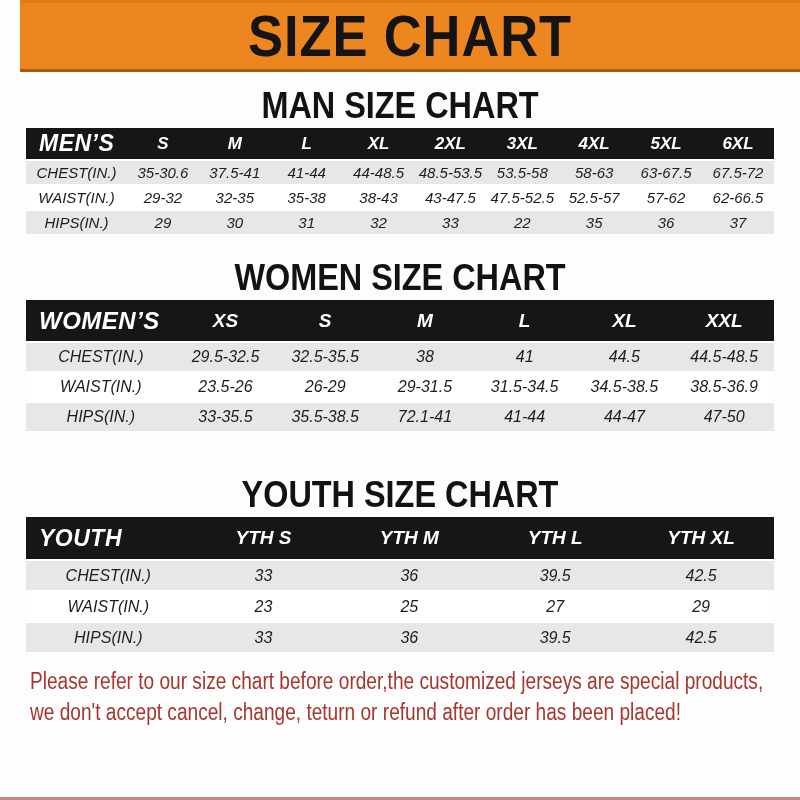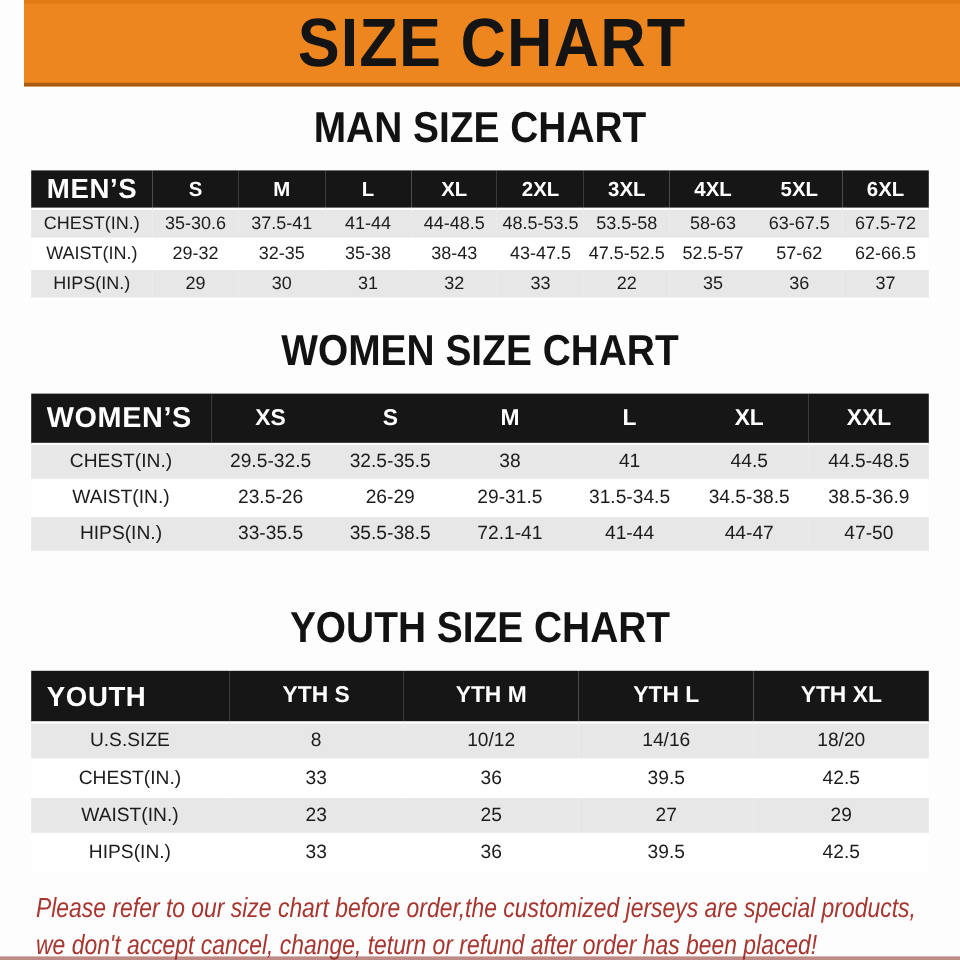--- a/index.html
+++ b/index.html
@@ -44,23 +44,24 @@
     line-height: 44px;
     transform: scaleX(0.9);
     white-space: nowrap;
   }
   .h-man   { margin-top: 12px; }
   .h-women { margin-top: 20px; }
   .h-youth { margin-top: 40px; }
   
   table.size-table {
     width: 748px;
-    margin: 14px auto;
+    margin: 0 auto;
     border-collapse: collapse;
     table-layout: fixed;
+    font-style: italic;
   }
   .m-men   { margin-top: 9px; }
   .m-women { margin-top: 13px; }
   .m-youth { margin-top: 11px; }
   .size-table thead th {
     background: #161616;
     color: #ffffff;
     border-bottom: 2px solid #ffffff;
     font-weight: bold;
     text-align: center;
@@ -89,21 +90,20 @@
   .women-table tbody td { height: 28px; font-size: 16px; }
   
   .youth-table thead th { height: 42px; font-size: 19px; }
   .youth-table thead th.corner { font-size: 23px; }
   .youth-table tbody td { height: 29px; font-size: 16px; }
   .youth-table { border-bottom: 2px solid #e0e0e0; }
   
   .footer-note {
     margin: 12px 12px 0 30px;
     color: #A6362F;
-    font-style: italic;
   }
   .footer-line {
     font-size: 23px;
     line-height: 31px;
     white-space: nowrap;
     transform: scaleX(0.83);
     transform-origin: left center;
   }
   .bottom-line {
     position: absolute;
@@ -261,27 +261,20 @@
       <tr>
         <th class="corner">YOUTH</th>
         <th>YTH S</th>
         <th>YTH M</th>
         <th>YTH L</th>
         <th>YTH XL</th>
       </tr>
     </thead>
     <tbody>
       <tr>
-        <td class="row-label">U.S.SIZE</td>
-        <td>8</td>
-        <td>10/12</td>
-        <td>14/16</td>
-        <td>18/20</td>
-      </tr>
-      <tr>
         <td class="row-label">CHEST(IN.)</td>
         <td>33</td>
         <td>36</td>
         <td>39.5</td>
         <td>42.5</td>
       </tr>
       <tr>
         <td class="row-label">WAIST(IN.)</td>
         <td>23</td>
         <td>25</td>

